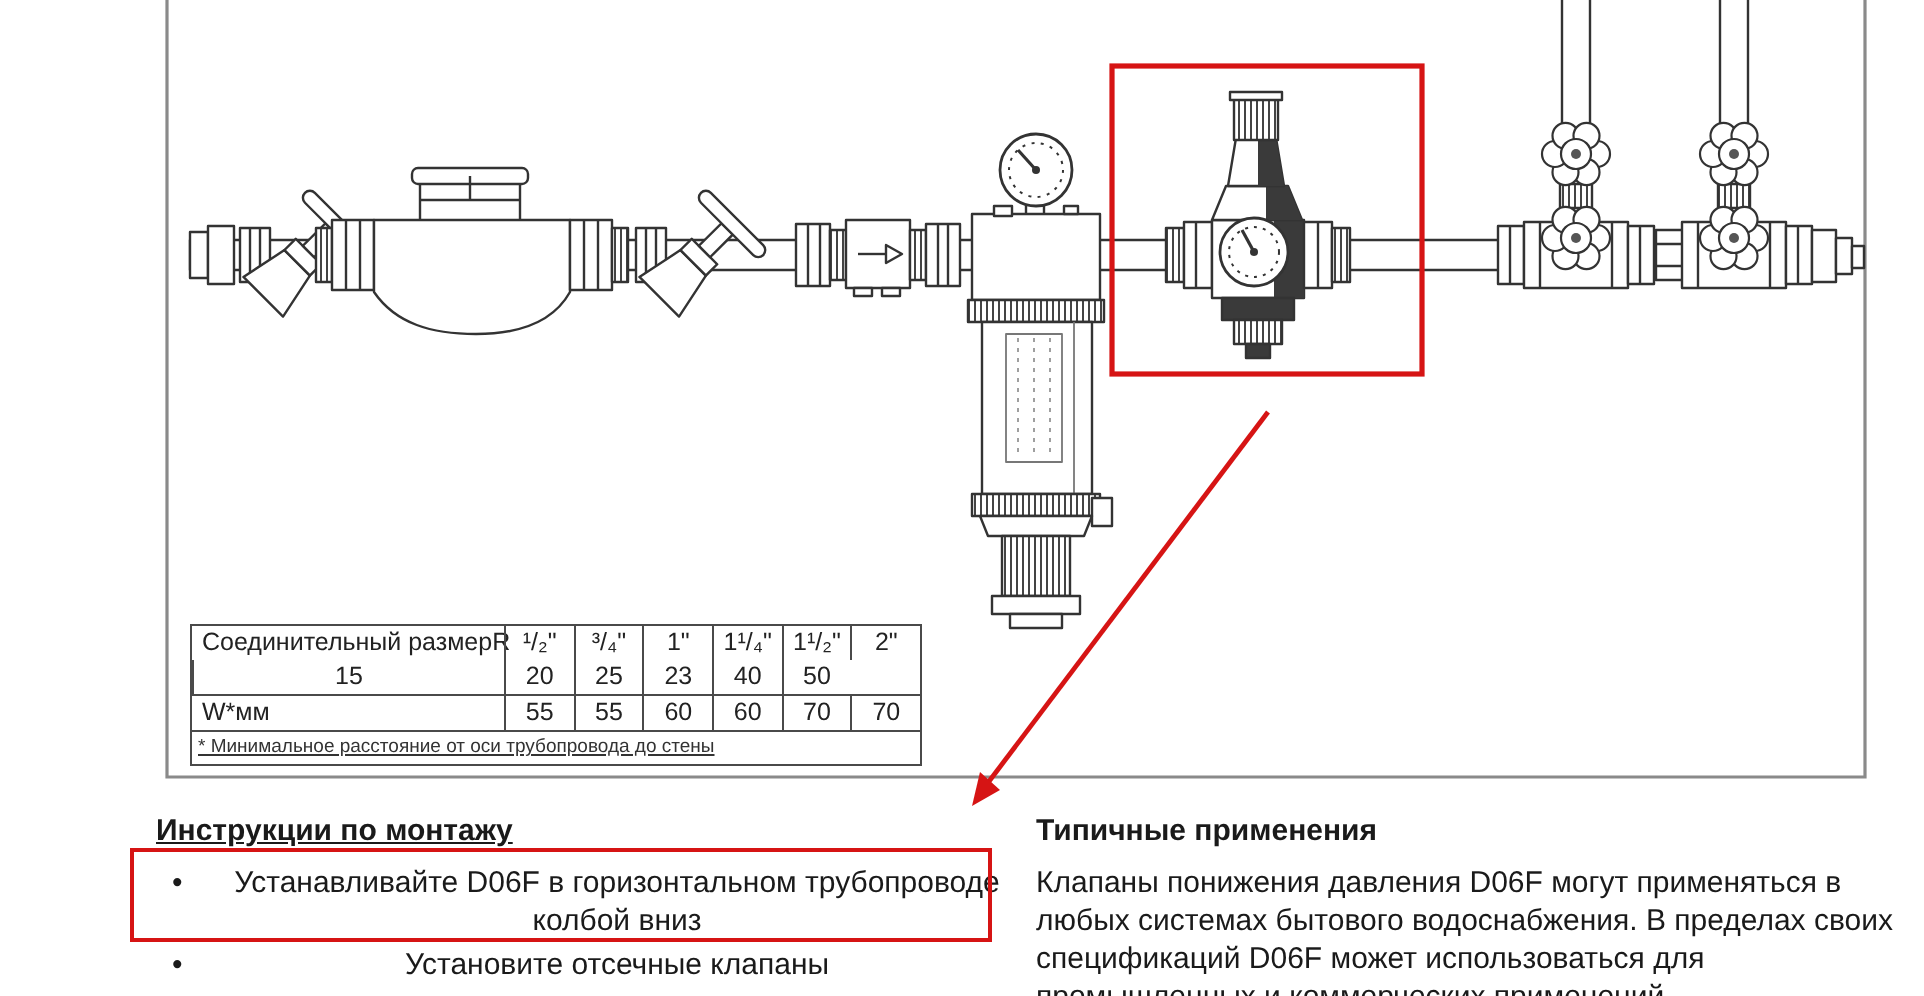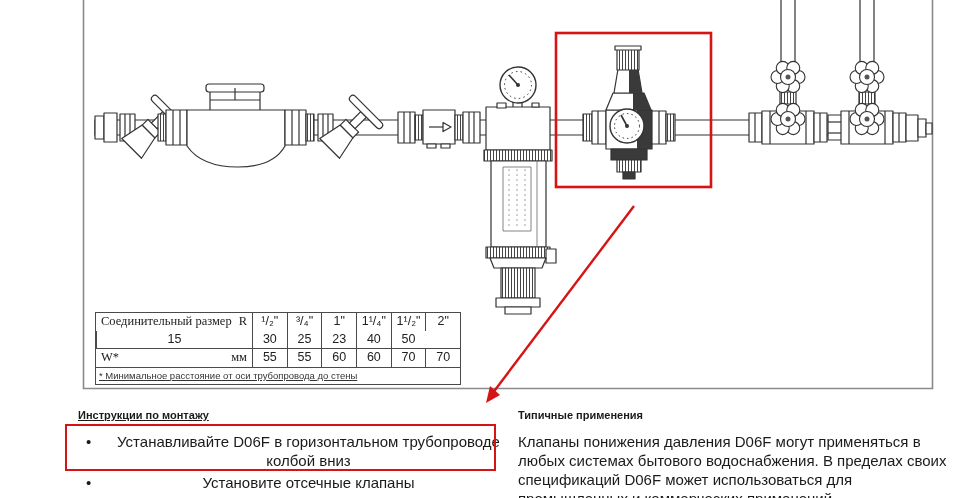--- a/index.html
+++ b/index.html
@@ -15,34 +15,34 @@
     position:absolute; left:95px; top:312px; width:366px; z-index:2;
     background:#fff; border:1px solid #4a4a4a; font-size:12.5px; color:#222;
     box-sizing:border-box;
   }
   .trow { display:grid; grid-template-columns:156px repeat(6,1fr); }
   .trow > div {
     border-left:1px solid #4a4a4a; text-align:center; padding:1px 0 2px;
     white-space:nowrap;
   }
   .trow > div.lbl {
-    border-left:none; display:flex; justify-content:space-between;
-    padding:1px 5px 2px; text-align:left;font-family:Liberation Serif, serif;
+    border-left:none; display:flex; 
+    padding:1px 5px 2px; text-align:left;
   }
   .trow.w-row > div { border-top:1px solid #4a4a4a; }
   .tfoot {
     border-top:1px solid #4a4a4a; font-size:9.5px; padding:2px 3px 3px;
     color:#333; white-space:nowrap; overflow:hidden;text-decoration:underline;
   }
 
   
   .text-col { position:absolute; top:406px; z-index:2; font-size:15px; line-height:19px; }
   #col-install { left:78px; width:432px; }
   #col-apps    { left:518px; width:430px; }
-  .sec-head { font-weight:bold; margin:0 0 7px 0; font-size:11px; }
+  .sec-head { font-weight:bold; margin:0 0 7px 0; font-size:15px; }
   #col-install .sec-head { text-decoration:underline; }
   .bullet { display:flex; margin-bottom:3px; }
   .bullet .dot { width:25px; padding-left:8px; flex:none; }
   .bullet .txt { width:395px;text-align:center; }
   .para-line { white-space:nowrap; }
 
   
   #bullet-highlight {
     position:absolute; left:65px; top:424px; width:427px; height:43px;
     border:2.5px solid #d61414; z-index:3; pointer-events:none;
@@ -242,21 +242,21 @@
       </div>
       <div>¹/₂"</div>
       <div>³/₄"</div>
       <div>1"</div>
       <div>1¹/₄"</div>
       <div>1¹/₂"</div>
       <div>2"</div>
     </div>
     <div class="trow">
       <div>15</div>
-      <div>30</div>
+      <div>20</div>
       <div>25</div>
       <div>23</div>
       <div>40</div>
       <div>50</div>
     </div>
     <div class="trow w-row">
       <div class="lbl">
         <span>W*</span>
         <span>мм</span>
       </div>

